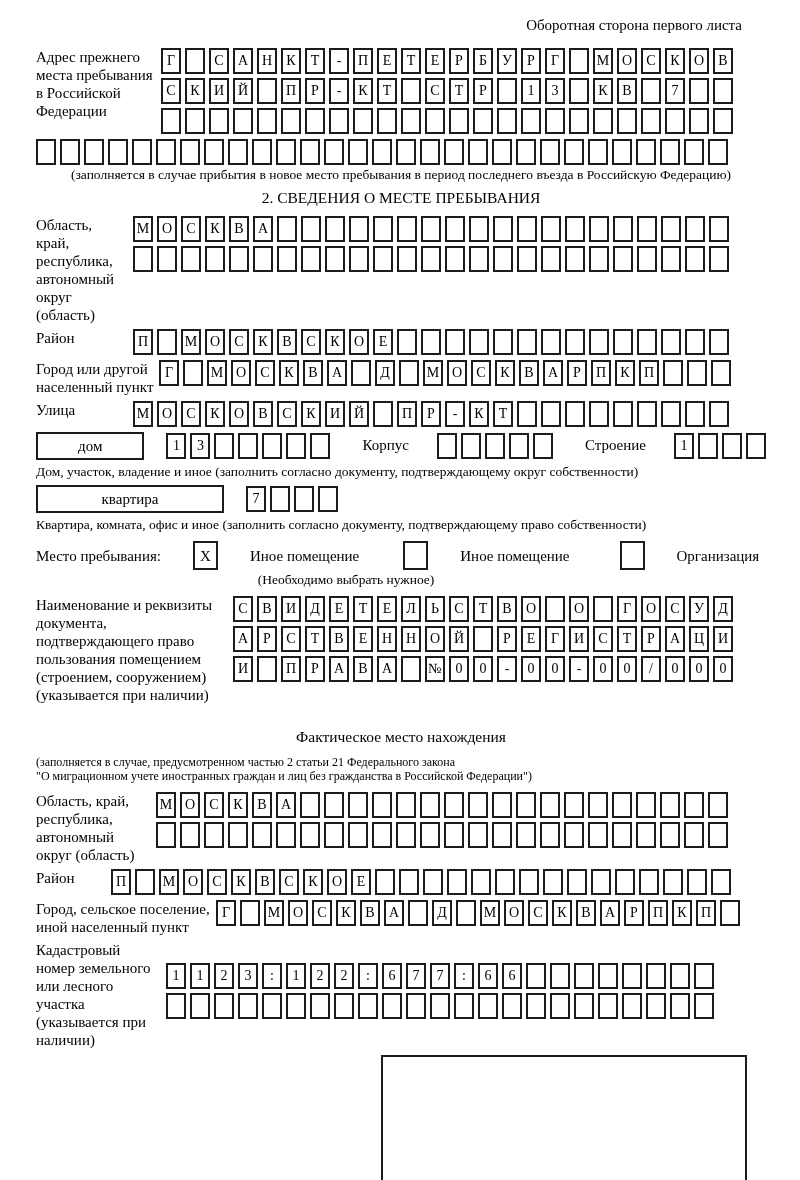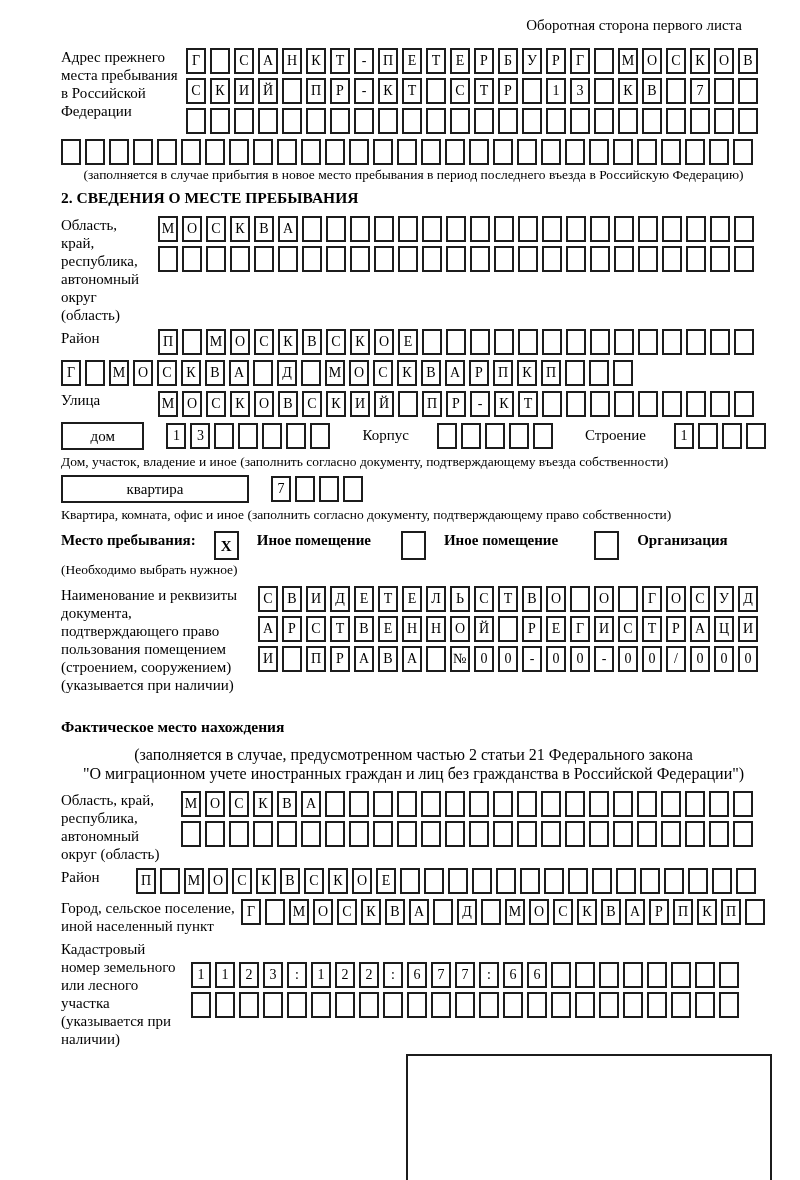--- a/index.html
+++ b/index.html
@@ -1,42 +1,42 @@
 <!DOCTYPE html>
 <html><head>
 <meta charset="utf-8">
 <style>
   html,body{margin:0;padding:0;background:#fff;}
   .page{
     width:800px;height:1180px;box-sizing:border-box;
-    padding:16px 34px 10px 61px;
+    padding:16px 34px 10px 36px;
     background:#fff;color:#000;
     font-family:"Liberation Serif","DejaVu Serif",serif;
     font-size:15px;line-height:1.2;overflow:hidden;position:relative;
   }
   .page-note{text-align:right;padding-right:24px;margin-bottom:14px;font-size:15px;}
   .field{display:flex;align-items:flex-start;margin-bottom:5px;}
   .flabel{flex:0 0 auto;padding-right:5px;box-sizing:border-box;font-size:15px;line-height:18px;}
   .rows{display:flex;flex-direction:column;gap:4px;}
   .cells{display:flex;gap:4px;}
   .cell{
     box-sizing:border-box;flex:0 0 20px;width:20px;height:26px;
     border:2px solid #1c1c1c;display:flex;align-items:center;justify-content:center;
     font-size:14px;line-height:1;background:#fff;
   }
   .caption{font-size:13.5px;margin:2px 0 5px 0;}
   .caption.center{text-align:center;}
-  .sec-title{font-weight:bold;font-size:15.5px;margin:6px 0 8px 0;}
+  .sec-title{text-align:center;font-weight:normal;font-size:15.5px;margin:6px 0 8px 0;}
   .inline-row{display:flex;align-items:flex-start;gap:22px;margin-bottom:4px;}
   .wide-box{box-sizing:border-box;height:28px;border:2px solid #1c1c1c;display:flex;align-items:center;justify-content:center;font-size:15px;background:#fff;}
   .inline-label{padding:4px 6px 0 10px;white-space:nowrap;}
-  .chk-row{display:flex;align-items:flex-start;gap:18px;margin:8px 0 2px 0;font-weight:bold;}
+  .chk-row{display:flex;align-items:center;gap:32px;margin:8px 0 2px 0;}
   .chk-box{box-sizing:border-box;width:25px;height:29px;border:2px solid #1c1c1c;display:flex;align-items:center;justify-content:center;font-size:15px;flex:0 0 auto;}
-  .chk-note{font-size:13.5px;margin:2px 110px 8px 0;}
-  .center-note{text-align:center;font-size:16px;}
+  .chk-note{text-align:center;font-size:13.5px;margin:2px 110px 8px 0;}
+  .center-note{font-size:12px;}
   .stamp-wrap{margin-left:345px;width:366px;}
   .stamp-box{box-sizing:border-box;width:366px;height:176px;border:2px solid #1c1c1c;margin-top:6px;background:#fff;}
 </style>
 </head>
 <body>
 
 <div class="page">
 
   <div class="page-note">Оборотная сторона первого листа</div>
 
@@ -243,20 +243,21 @@
         <span class="cell"></span>
         <span class="cell"></span>
         <span class="cell"></span>
         <span class="cell"></span>
         <span class="cell"></span>
         <span class="cell"></span>
       </div>
   </div>
 
   <div class="field">
+    <div class="flabel" style="width:123px">Город или другой населенный пункт</div>
     <div class="cells">
         <span class="cell">Г</span>
         <span class="cell"></span>
         <span class="cell">М</span>
         <span class="cell">О</span>
         <span class="cell">С</span>
         <span class="cell">К</span>
         <span class="cell">В</span>
         <span class="cell">А</span>
         <span class="cell"></span>
@@ -329,21 +330,21 @@
         <span class="cell"></span>
       </div>
     <div class="inline-label">Строение</div>
     <div class="cells" style="padding-top:1px">
         <span class="cell">1</span>
         <span class="cell"></span>
         <span class="cell"></span>
         <span class="cell"></span>
       </div>
   </div>
-  <div class="caption">Дом, участок, владение и иное (заполнить согласно документу, подтверждающему въезда собственности)</div>
+  <div class="caption">Дом, участок, владение и иное (заполнить согласно документу, подтверждающему округ собственности)</div>
 
   <div class="inline-row">
     <div class="wide-box" style="width:188px">квартира</div>
     <div class="cells" style="padding-top:1px">
         <span class="cell">7</span>
         <span class="cell"></span>
         <span class="cell"></span>
         <span class="cell"></span>
       </div>
   </div>

